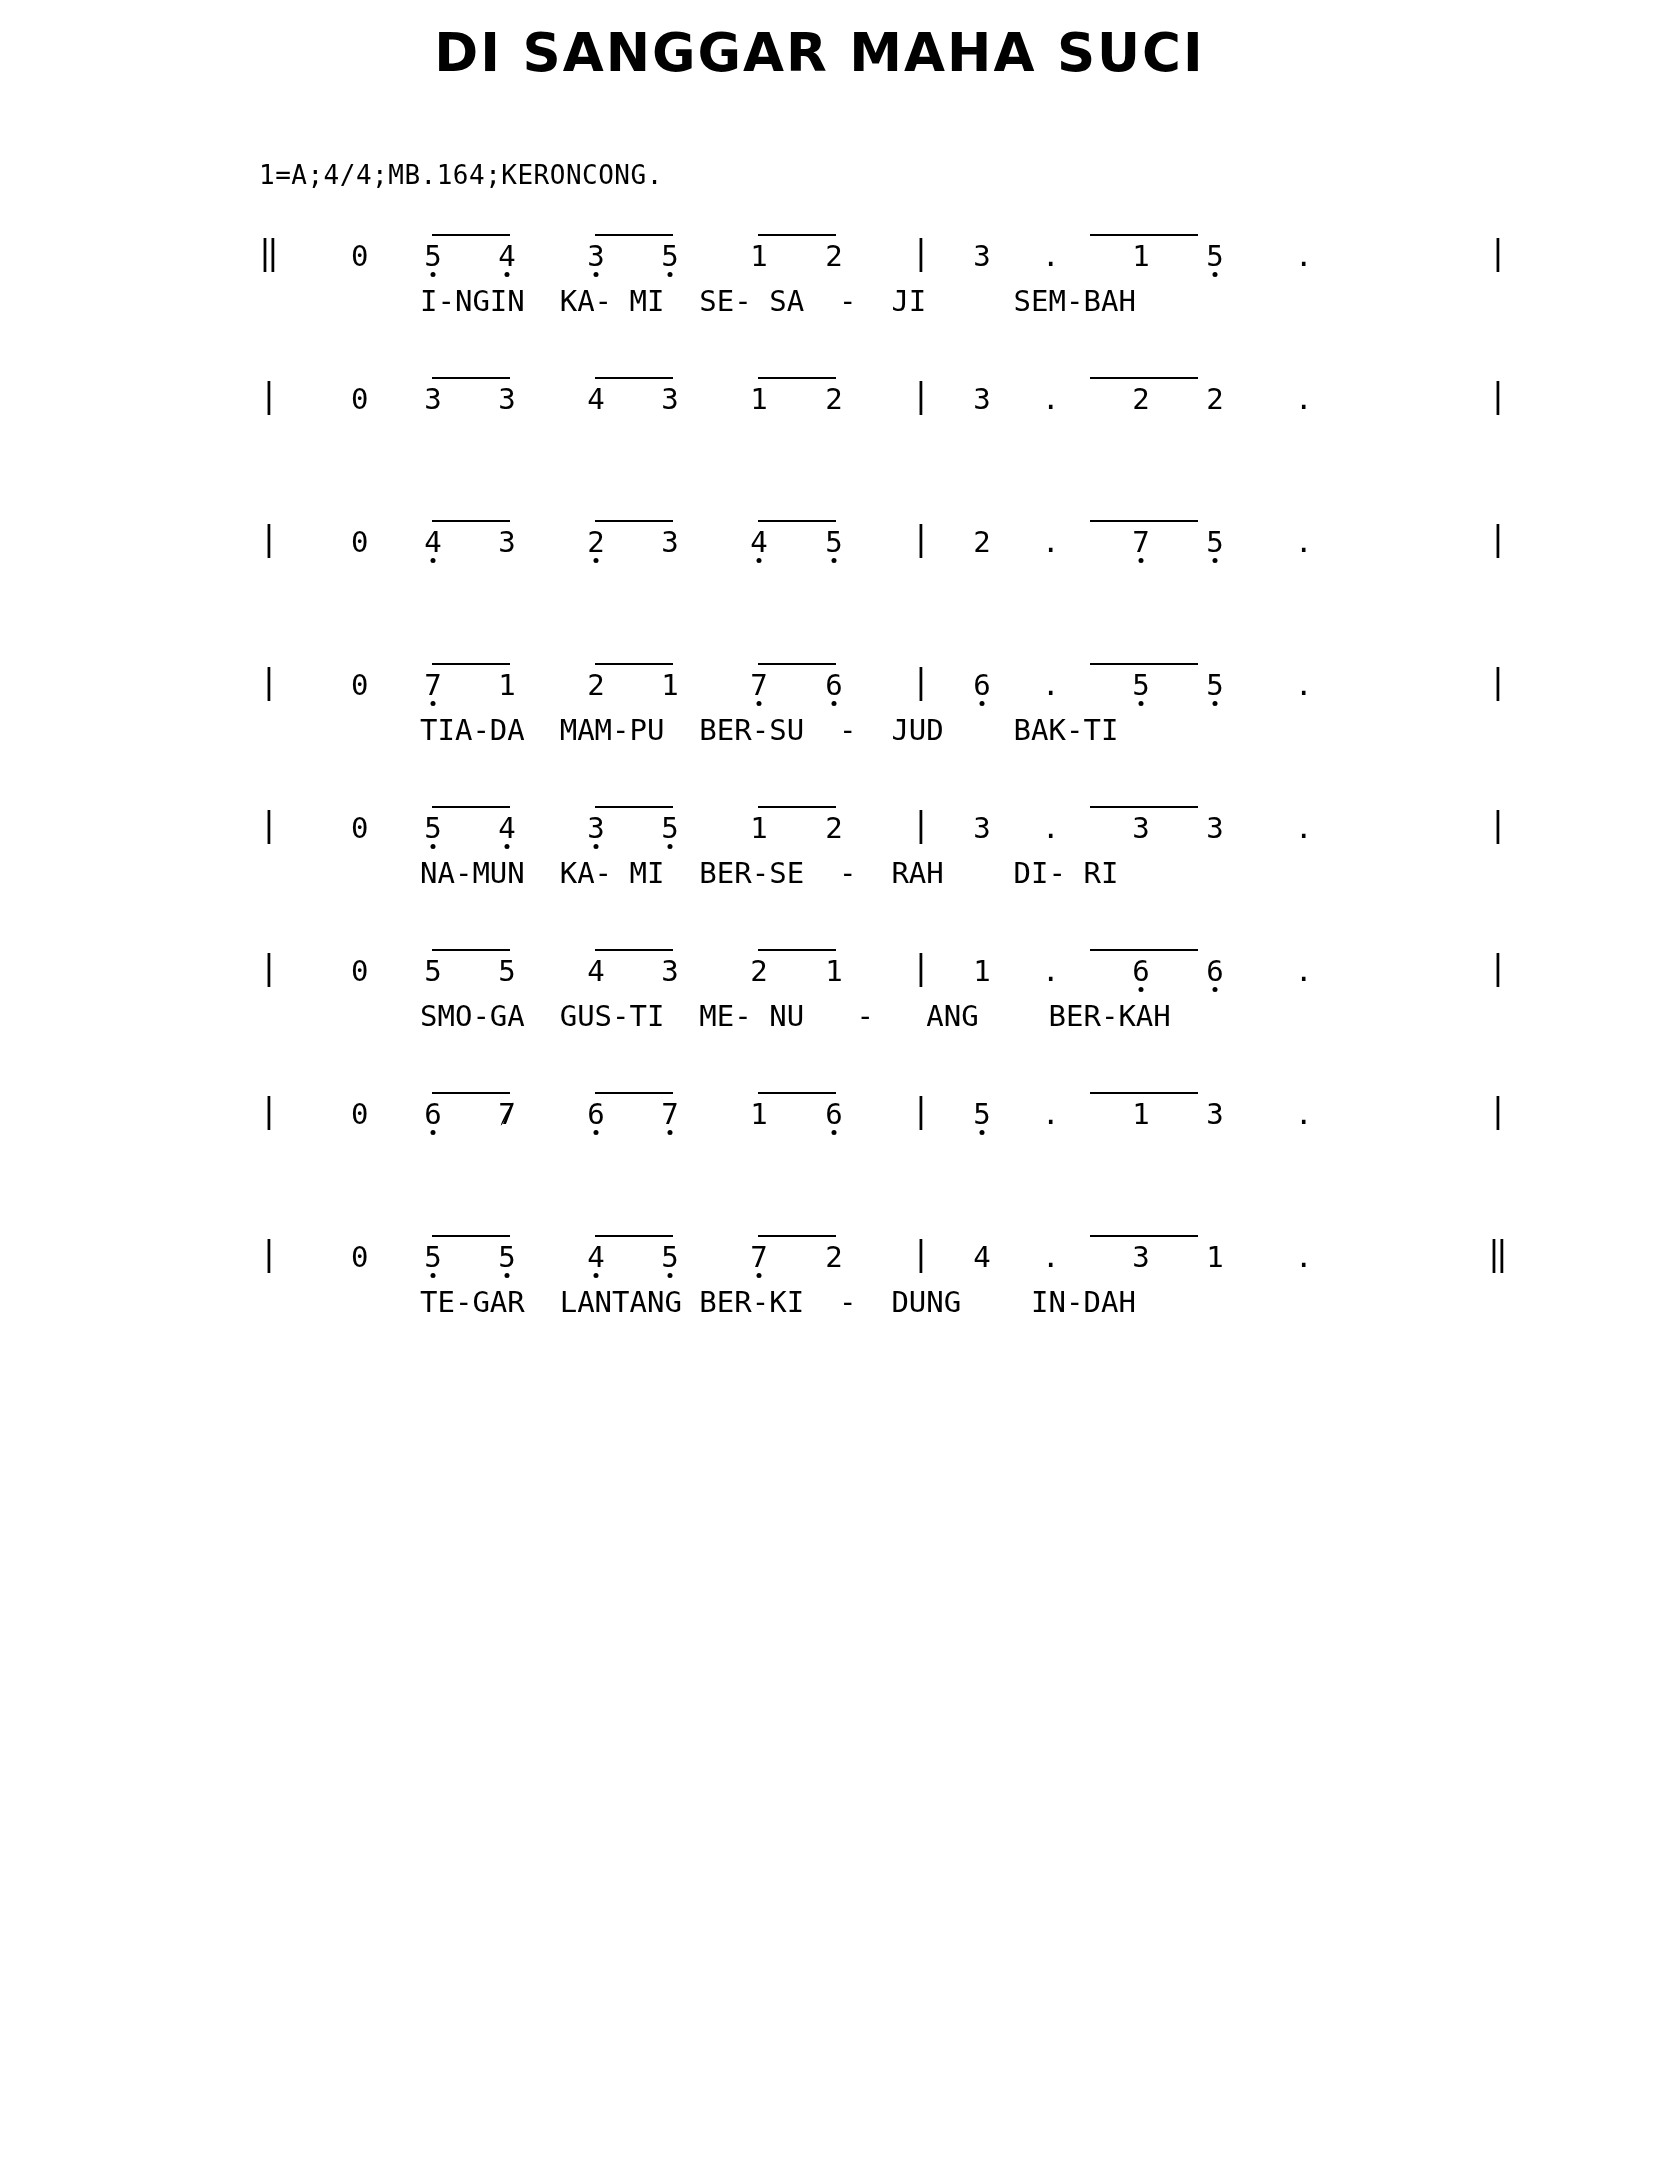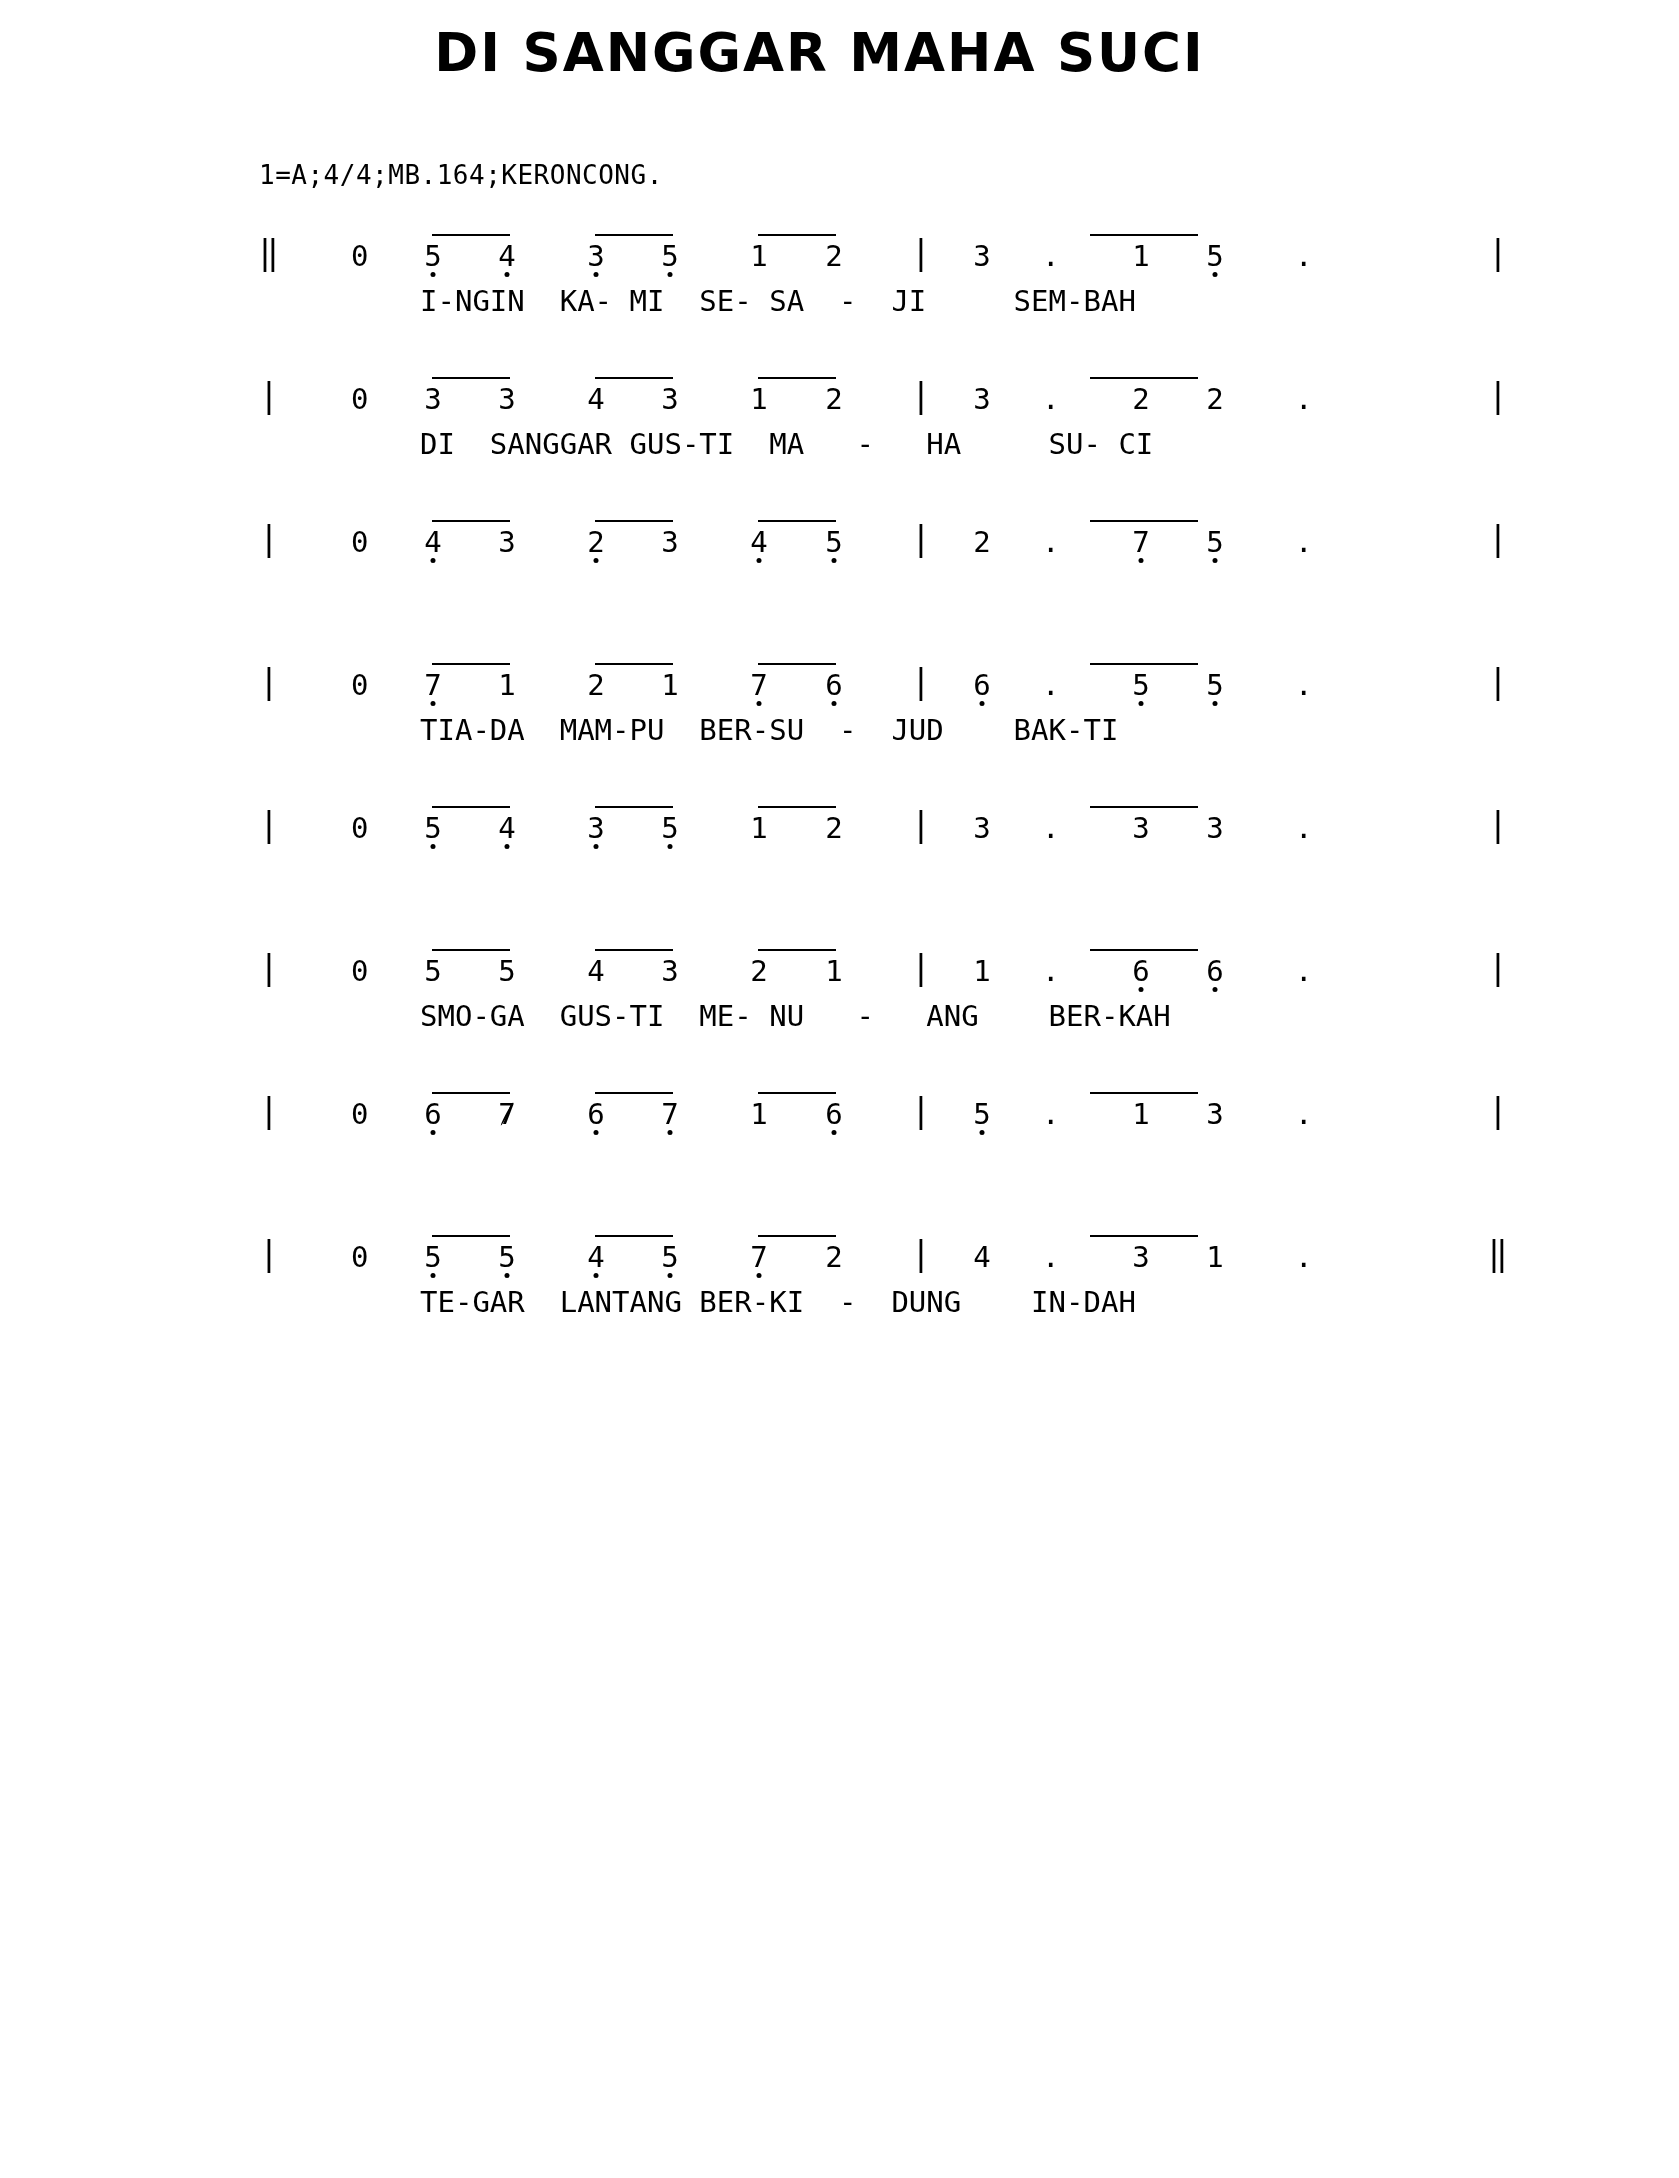--- a/index.html
+++ b/index.html
@@ -171,23 +171,20 @@
           <div class="beam" style="left: 758px; width: 78px;"></div>
           <span class="tok bar" style="left: 911px;">|</span>
           <span class="note" style="left: 973px; width: 18px; text-align: center;">3</span>
           <span class="tok" style="left: 1042px;">.</span>
           <span class="note" style="left: 1132px; width: 18px; text-align: center;">2</span>
           <span class="note" style="left: 1206px; width: 18px; text-align: center;">2</span>
           <span class="tok" style="left: 1295px;">.</span>
           <div class="beam" style="left: 1090px; width: 108px;"></div>
           <span class="tok bar" style="left: 1488px;">|</span>
         </div>
-        <div class="row-lyrics">
-          <span class="lyr" style="left: 420px;">DI  SANGGAR GUS-TI  MA   -   HA     SU- CI</span>
-        </div>
       </div>
       <div class="line">
         <div class="row-notes">
           <span class="tok bar" style="left: 259px;">|</span>
           <span class="tok" style="left: 351px;">0</span>
           <span class="note dotlow" style="left: 424px; width: 18px; text-align: center;">4</span>
           <span class="note" style="left: 498px; width: 18px; text-align: center;">3</span>
           <span class="note dotlow" style="left: 587px; width: 18px; text-align: center;">2</span>
           <span class="note" style="left: 661px; width: 18px; text-align: center;">3</span>
           <span class="note dotlow" style="left: 750px; width: 18px; text-align: center;">4</span>
@@ -246,20 +243,23 @@
           <div class="beam" style="left: 758px; width: 78px;"></div>
           <span class="tok bar" style="left: 911px;">|</span>
           <span class="note" style="left: 973px; width: 18px; text-align: center;">3</span>
           <span class="tok" style="left: 1042px;">.</span>
           <span class="note" style="left: 1132px; width: 18px; text-align: center;">3</span>
           <span class="note" style="left: 1206px; width: 18px; text-align: center;">3</span>
           <span class="tok" style="left: 1295px;">.</span>
           <div class="beam" style="left: 1090px; width: 108px;"></div>
           <span class="tok bar" style="left: 1488px;">|</span>
         </div>
+        <div class="row-lyrics">
+          <span class="lyr" style="left: 420px;">NA-MUN  KA- MI  BER-SE  -  RAH    DI- RI</span>
+        </div>
       </div>
       <div class="line">
         <div class="row-notes">
           <span class="tok bar" style="left: 259px;">|</span>
           <span class="tok" style="left: 351px;">0</span>
           <span class="note" style="left: 424px; width: 18px; text-align: center;">5</span>
           <span class="note" style="left: 498px; width: 18px; text-align: center;">5</span>
           <span class="note" style="left: 587px; width: 18px; text-align: center;">4</span>
           <span class="note" style="left: 661px; width: 18px; text-align: center;">3</span>
           <span class="note" style="left: 750px; width: 18px; text-align: center;">2</span>

